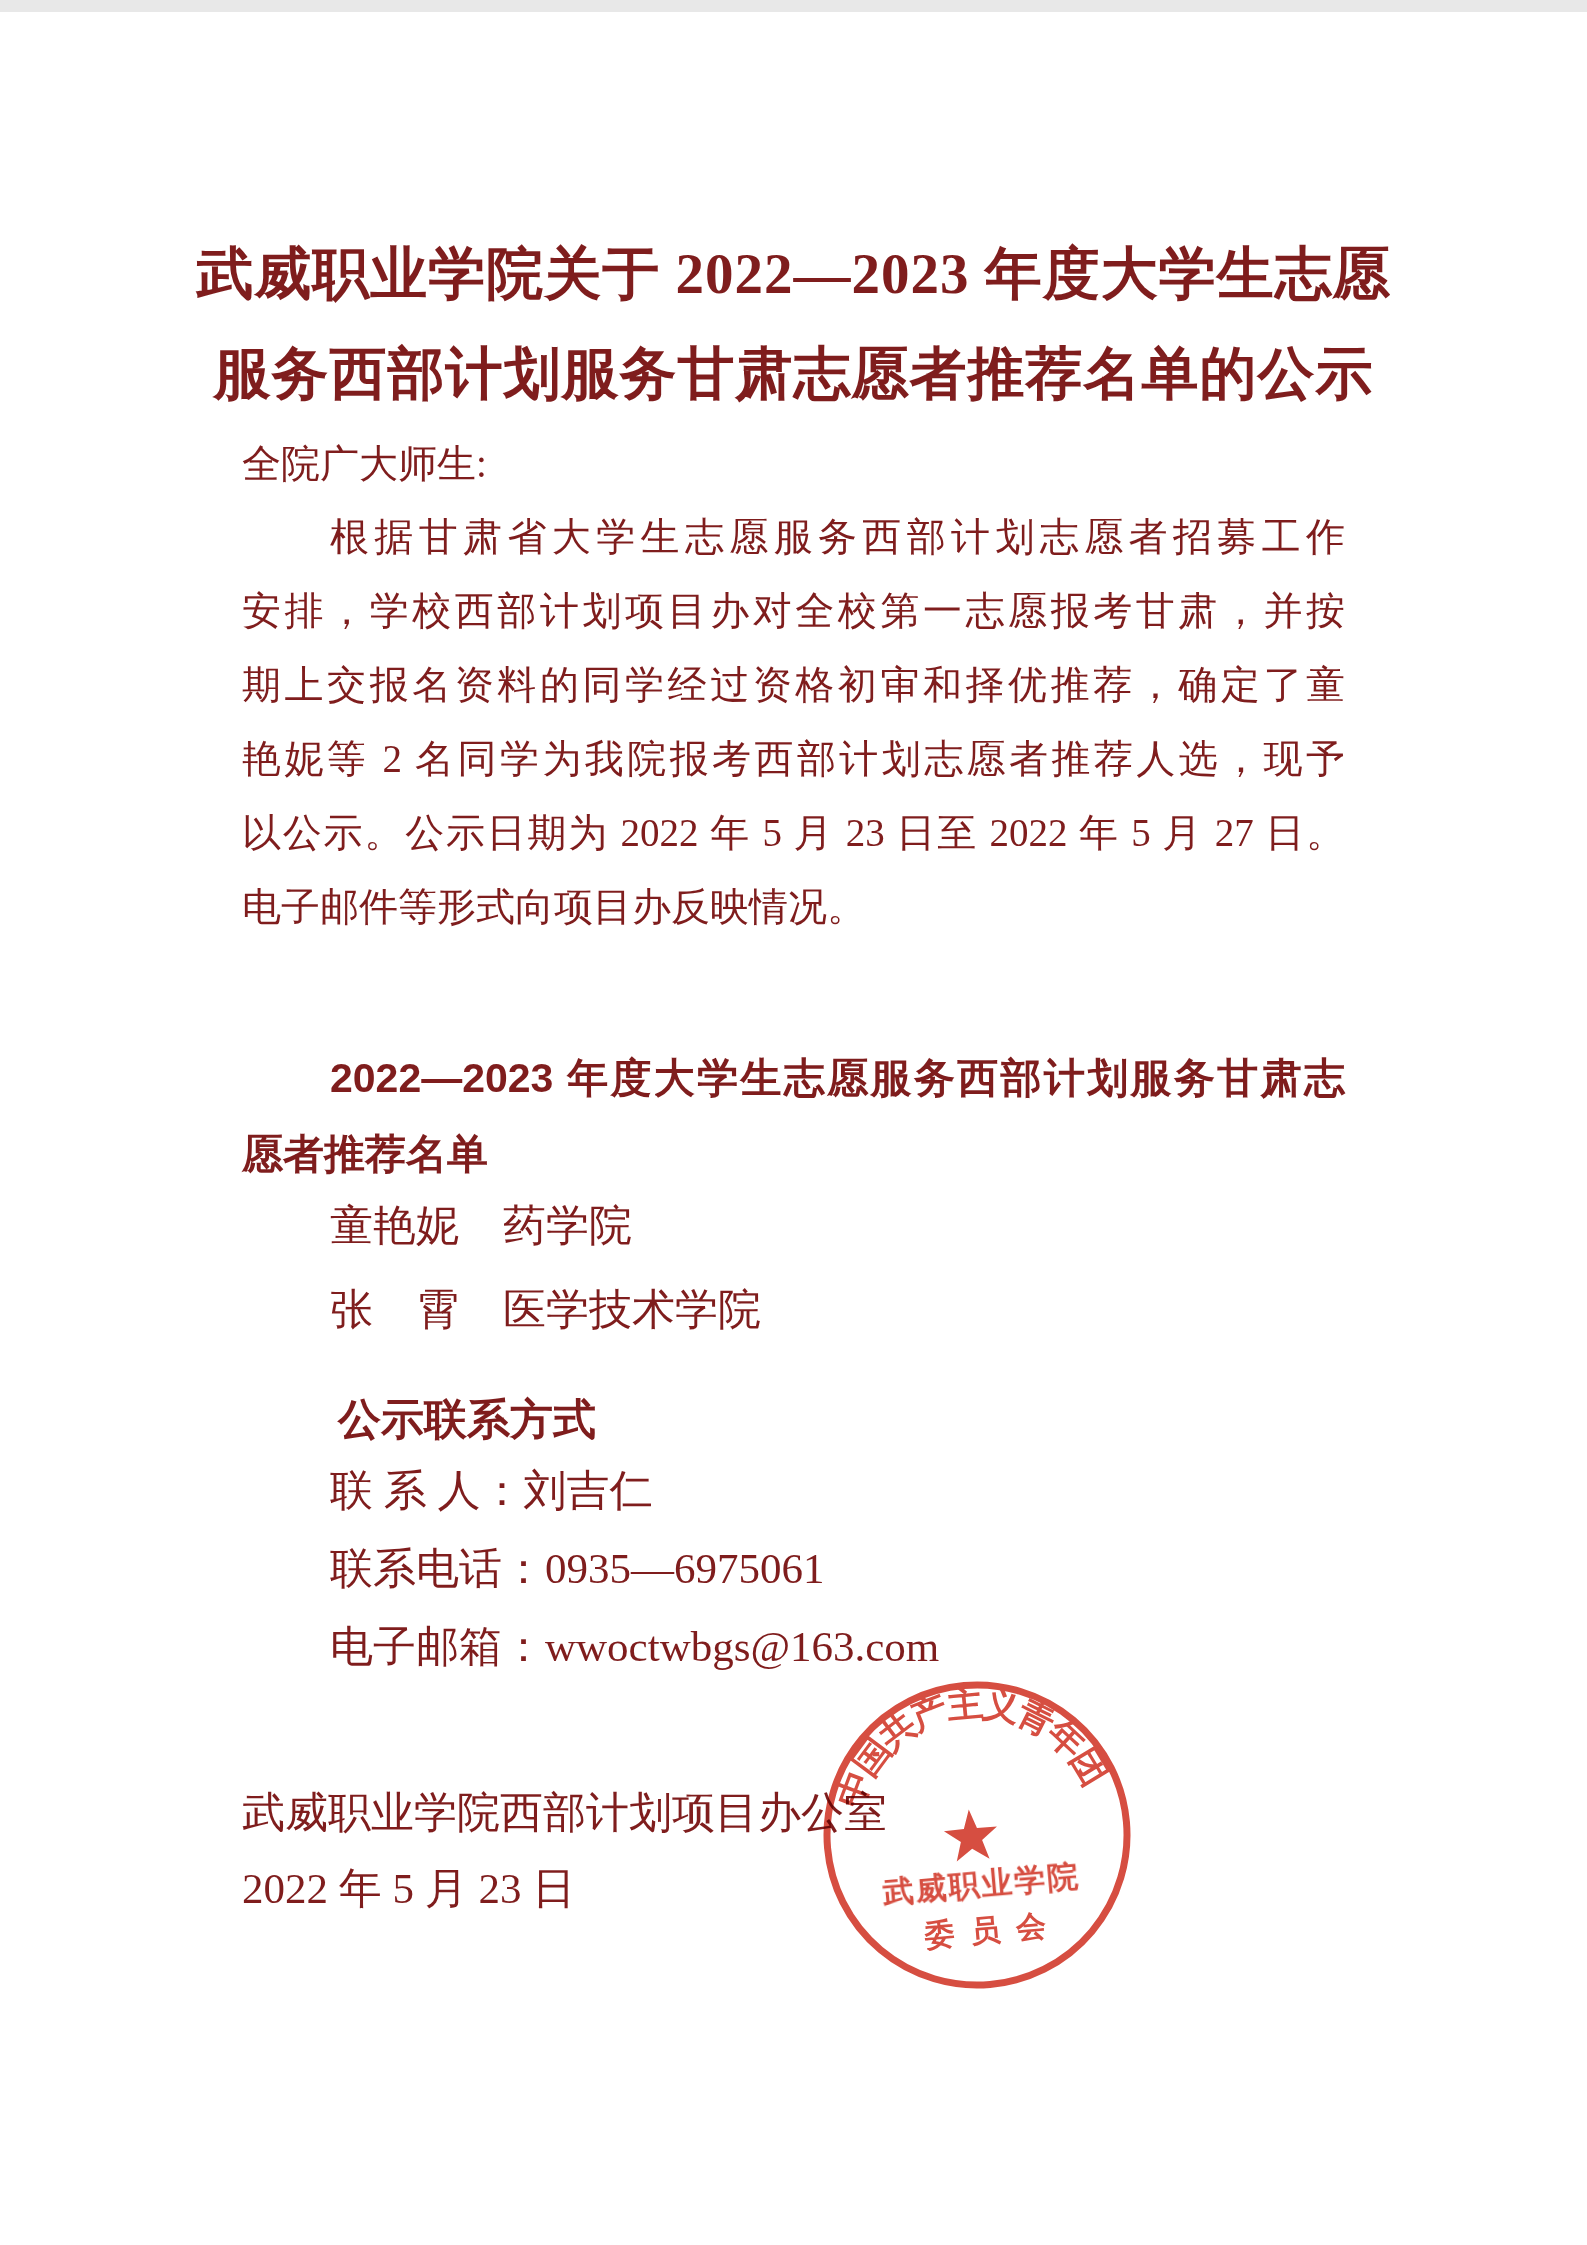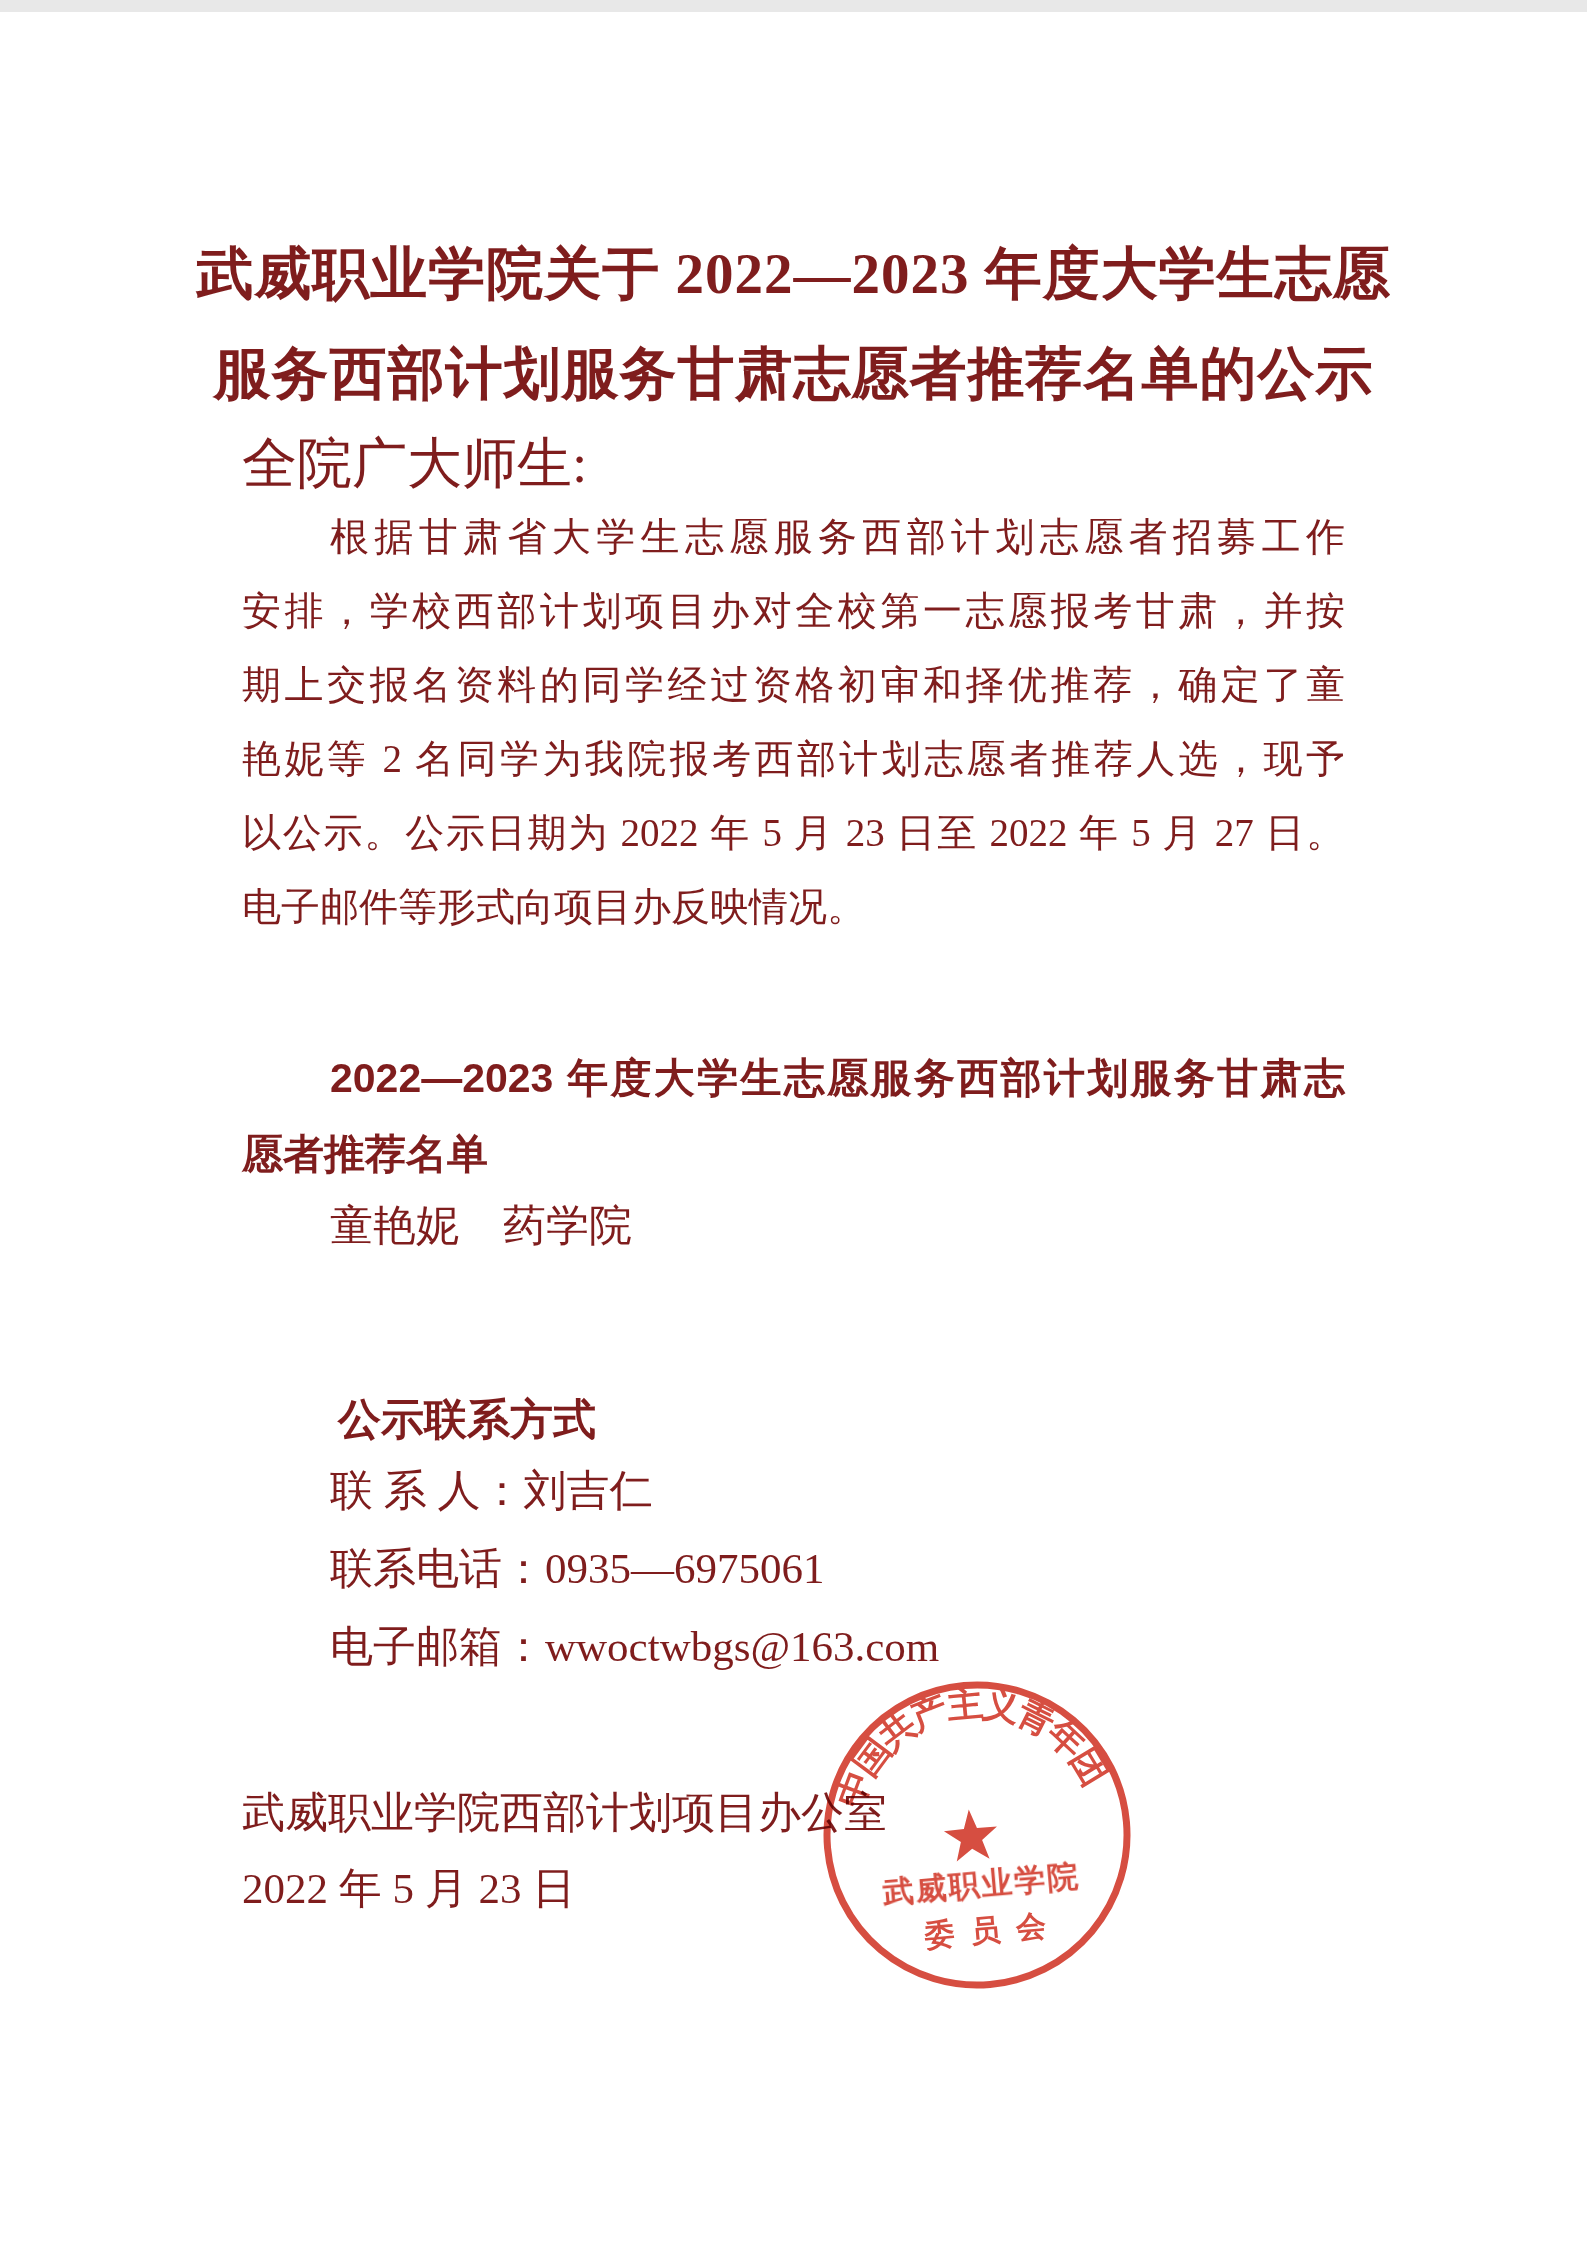--- a/index.html
+++ b/index.html
@@ -15,21 +15,21 @@
   .title-block{
     position:absolute;top:212px;left:80px;right:80px;
     text-align:center;
     font-weight:700;
     font-size:57px;
     line-height:100px;
     letter-spacing:1px;
   }
   .salutation{
     position:absolute;top:424px;left:242px;
-    font-size:55px;line-height:56px;
+    font-size:39px;line-height:56px;
   }
   .body-block{
     position:absolute;top:488px;left:242px;width:1103px;
     font-size:39px;
   }
   .bline{
     height:74px;line-height:74px;
     text-align:justify;text-align-last:justify;
     white-space:normal;
   }
@@ -98,20 +98,23 @@
 
   <div class="subheading-block">
     <div class="shline jfull indent">2022—2023 年度大学生志愿服务西部计划服务甘肃志</div>
     <div class="shline">愿者推荐名单</div>
   </div>
 
   <div class="names-block">
     <div class="name-row">
       <span>童艳妮</span><span class="spacer"></span><span>药学院</span>
     </div>
+    <div class="name-row">
+      <span>张　霄</span><span class="spacer"></span><span>医学技术学院</span>
+    </div>
   </div>
 
   <div class="contact-heading">公示联系方式</div>
 
   <div class="contact-block">
     <div class="contact-row">
       <span>联 系 人：</span><span>刘吉仁</span>
     </div>
     <div class="contact-row">
       <span>联系电话：</span><span>0935—6975061</span>

